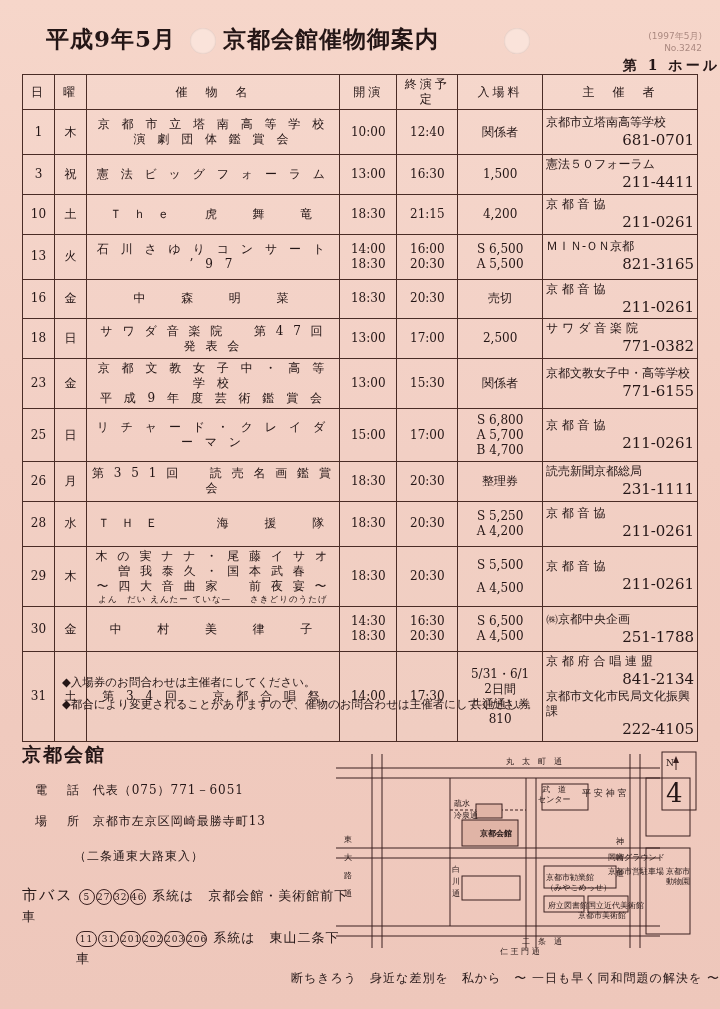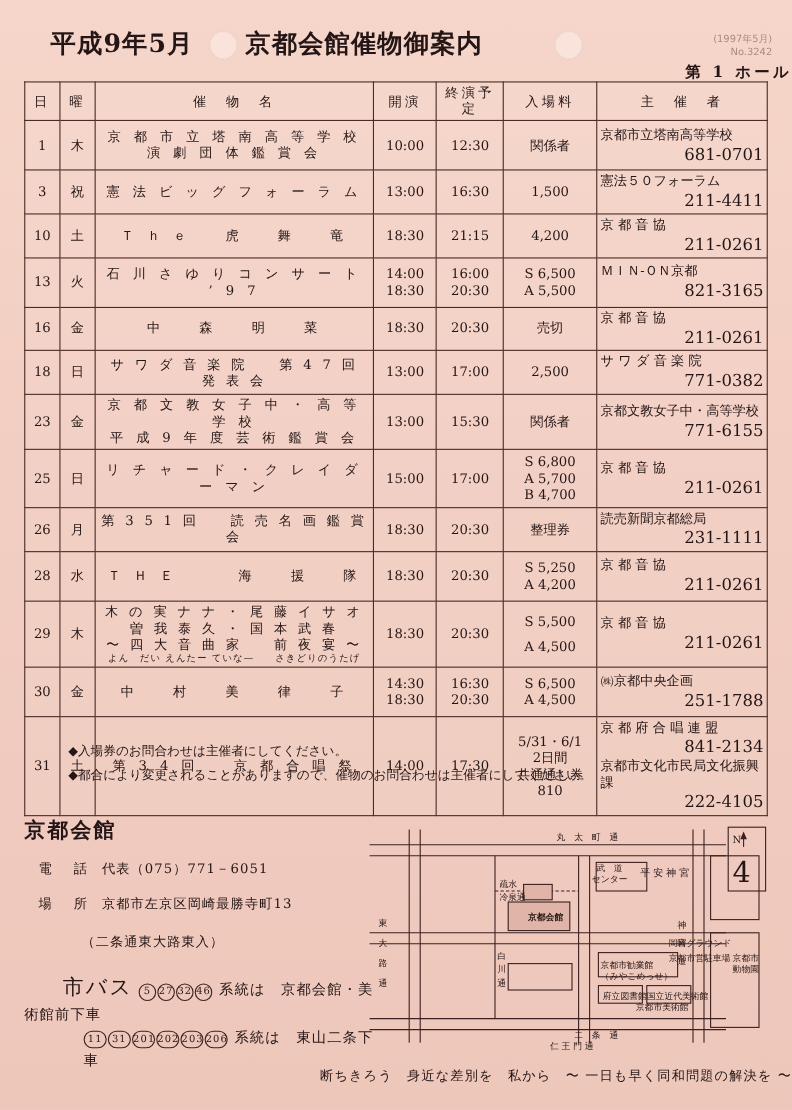--- a/index.html
+++ b/index.html
@@ -153,21 +153,21 @@
       <td class="c-day">1</td>
       <td class="c-wk">木</td>
       <td class="c-title">
         <div class="title-main">京 都 市 立 塔 南 高 等 学 校</div>
         <div class="title-main">演 劇 団 体 鑑 賞 会</div>
       </td>
       <td class="c-start times">
           <span>10:00</span>
         </td>
       <td class="c-end times">
-          <span>12:30</span>
+          <span>12:40</span>
         </td>
       <td class="c-fee fee">
           <span>関係者</span>
         </td>
       <td class="c-org">
         <span class="org-name">京都市立塔南高等学校</span>
         <span class="org-tel">681-0701</span>
       </td>
     </tr>
 
@@ -457,21 +457,21 @@
     &nbsp;<span>代表（075）771－6051</span>
   </div>
   <div class="f-row">
     <span class="f-lbl">場　所</span>
     &nbsp;<span>京都市左京区岡崎最勝寺町13</span>
   </div>
   <div class="f-sub">（二条通東大路東入）</div>
 
   <div class="bus">
     <div>
-      <span style="font-size:19px;letter-spacing:2px;margin-left:35px;">市バス</span>
+      <span style="font-size:15px;letter-spacing:2px;">市バス</span>
       <span class="num">5</span><span class="num">27</span><span class="num">32</span><span class="num">46</span>
       <span>系統は　京都会館・美術館前下車</span>
     </div>
     <div style="margin-left:54px;">
       <span class="num wide">11</span><span class="num wide">31</span><span class="num wide">201</span><span class="num wide">202</span><span class="num wide">203</span><span class="num wide">206</span>
       <span>系統は　東山二条下車</span>
     </div>
   </div>
 </div>
 

